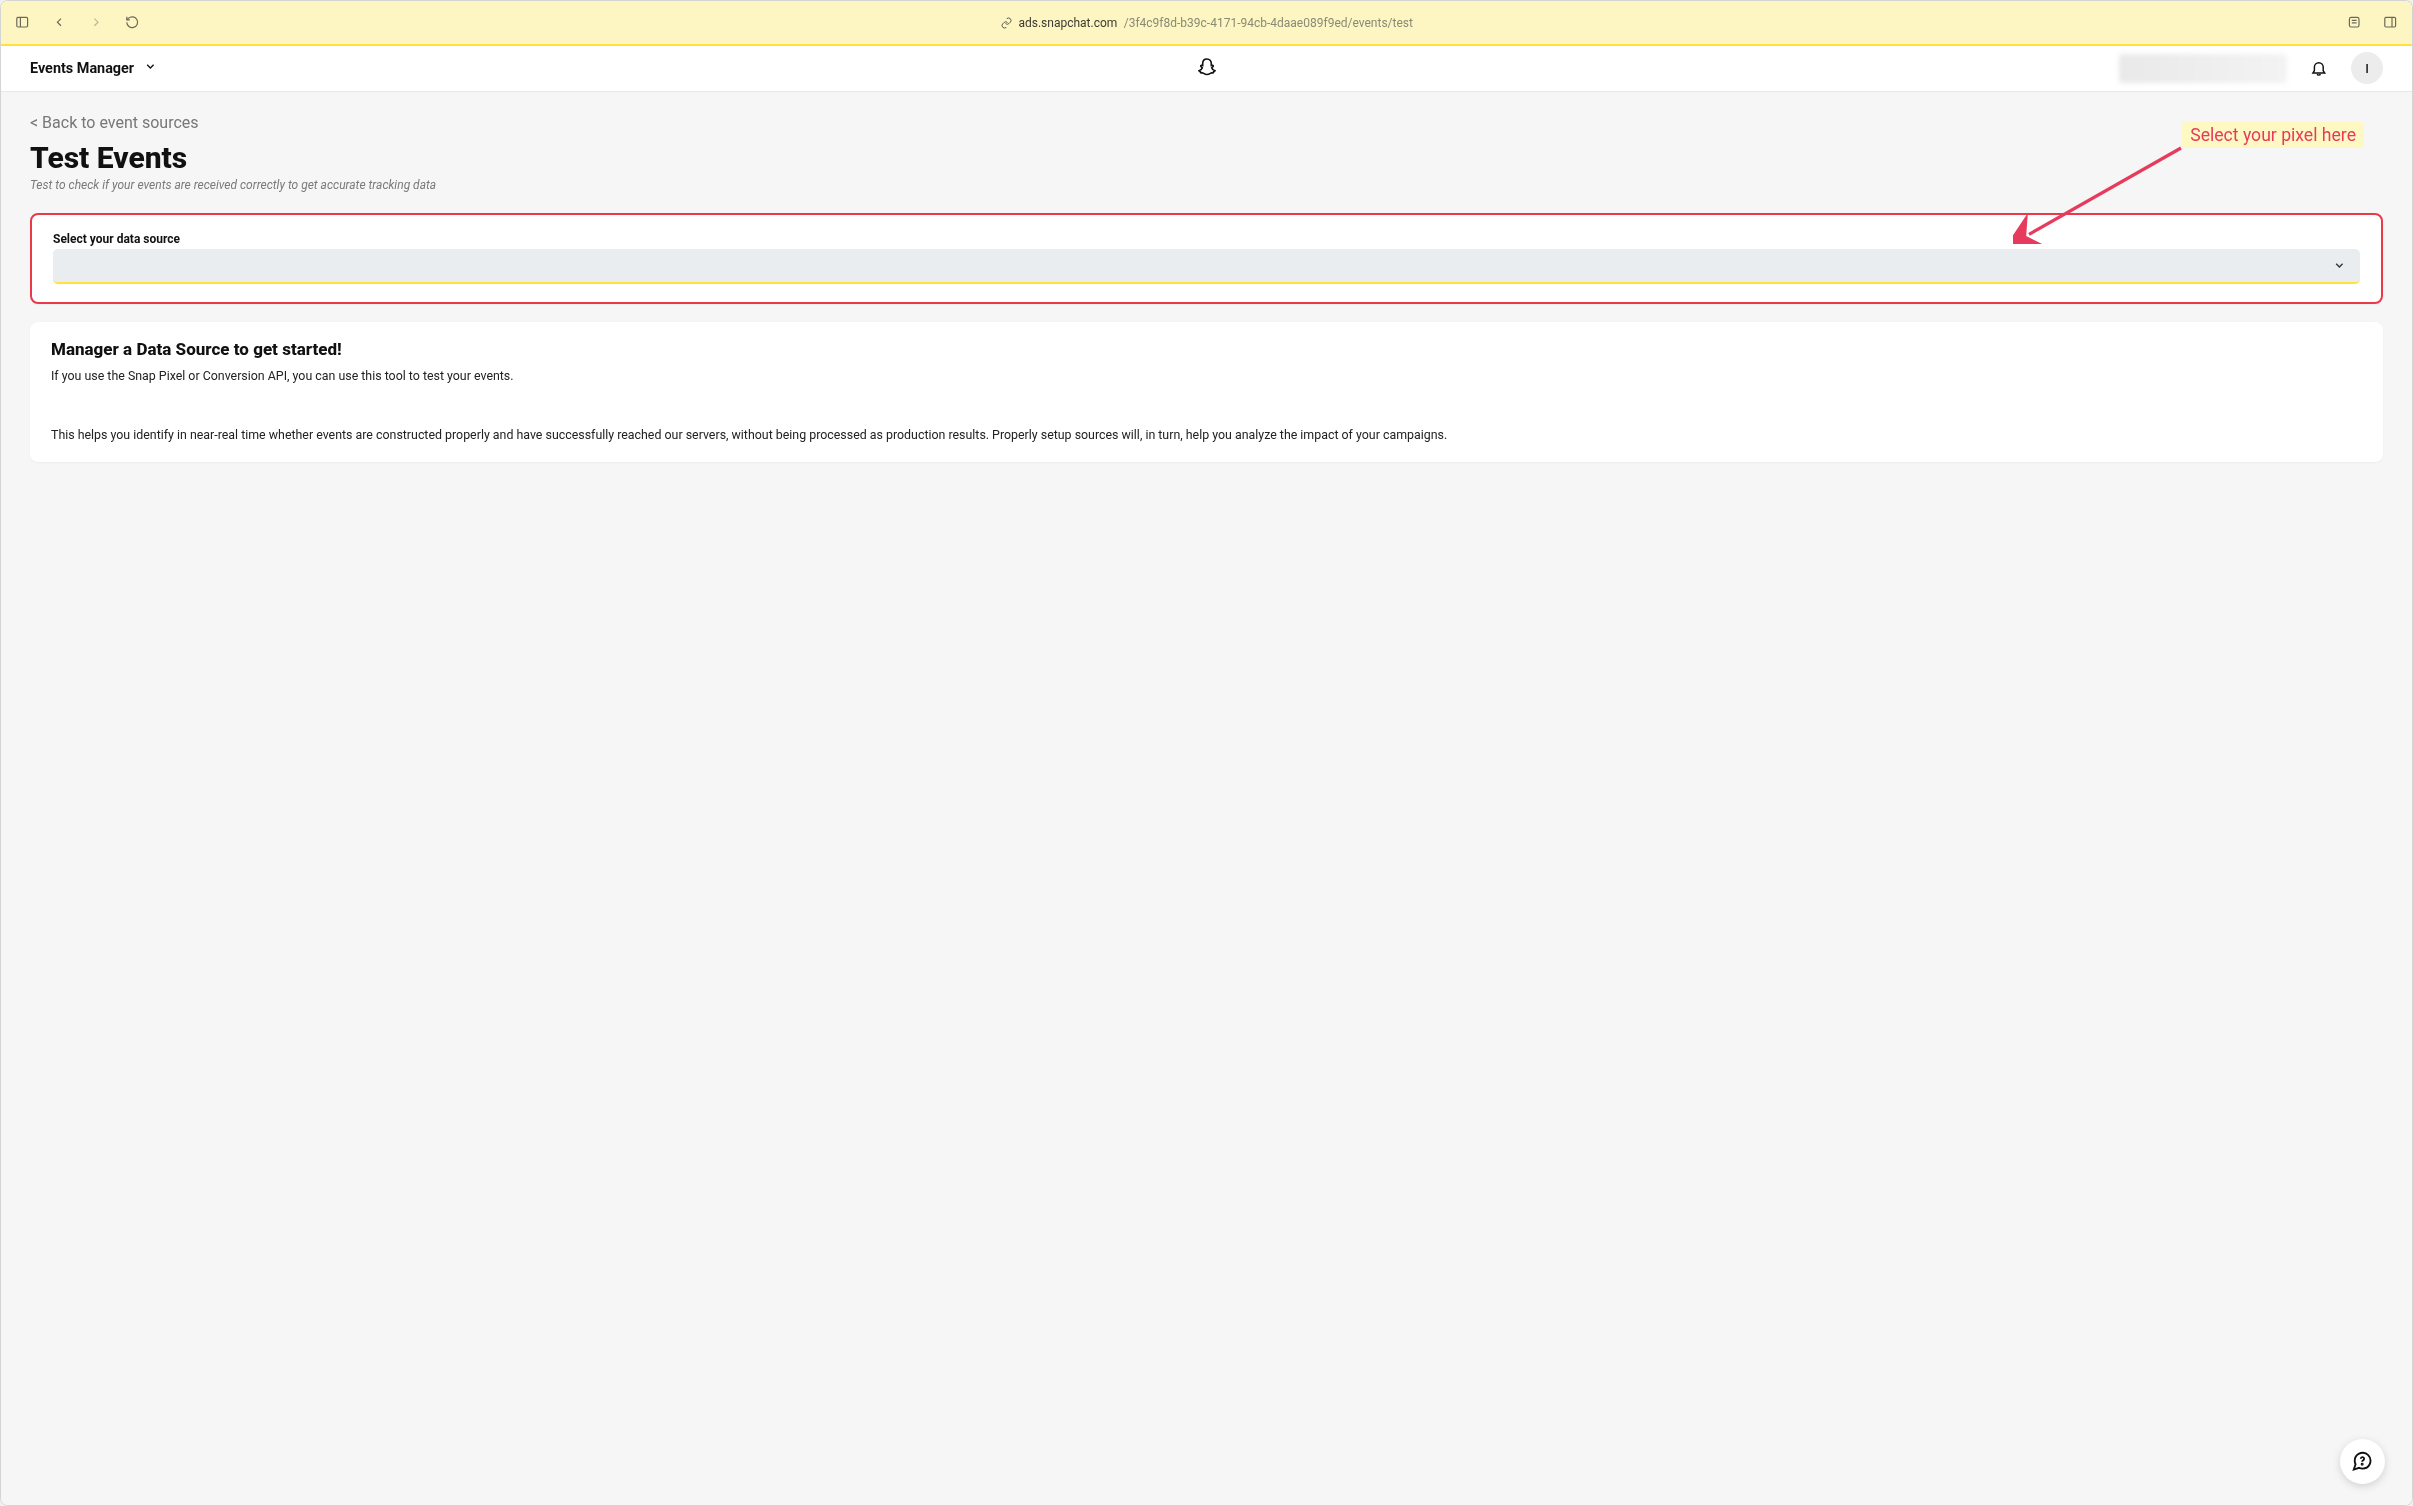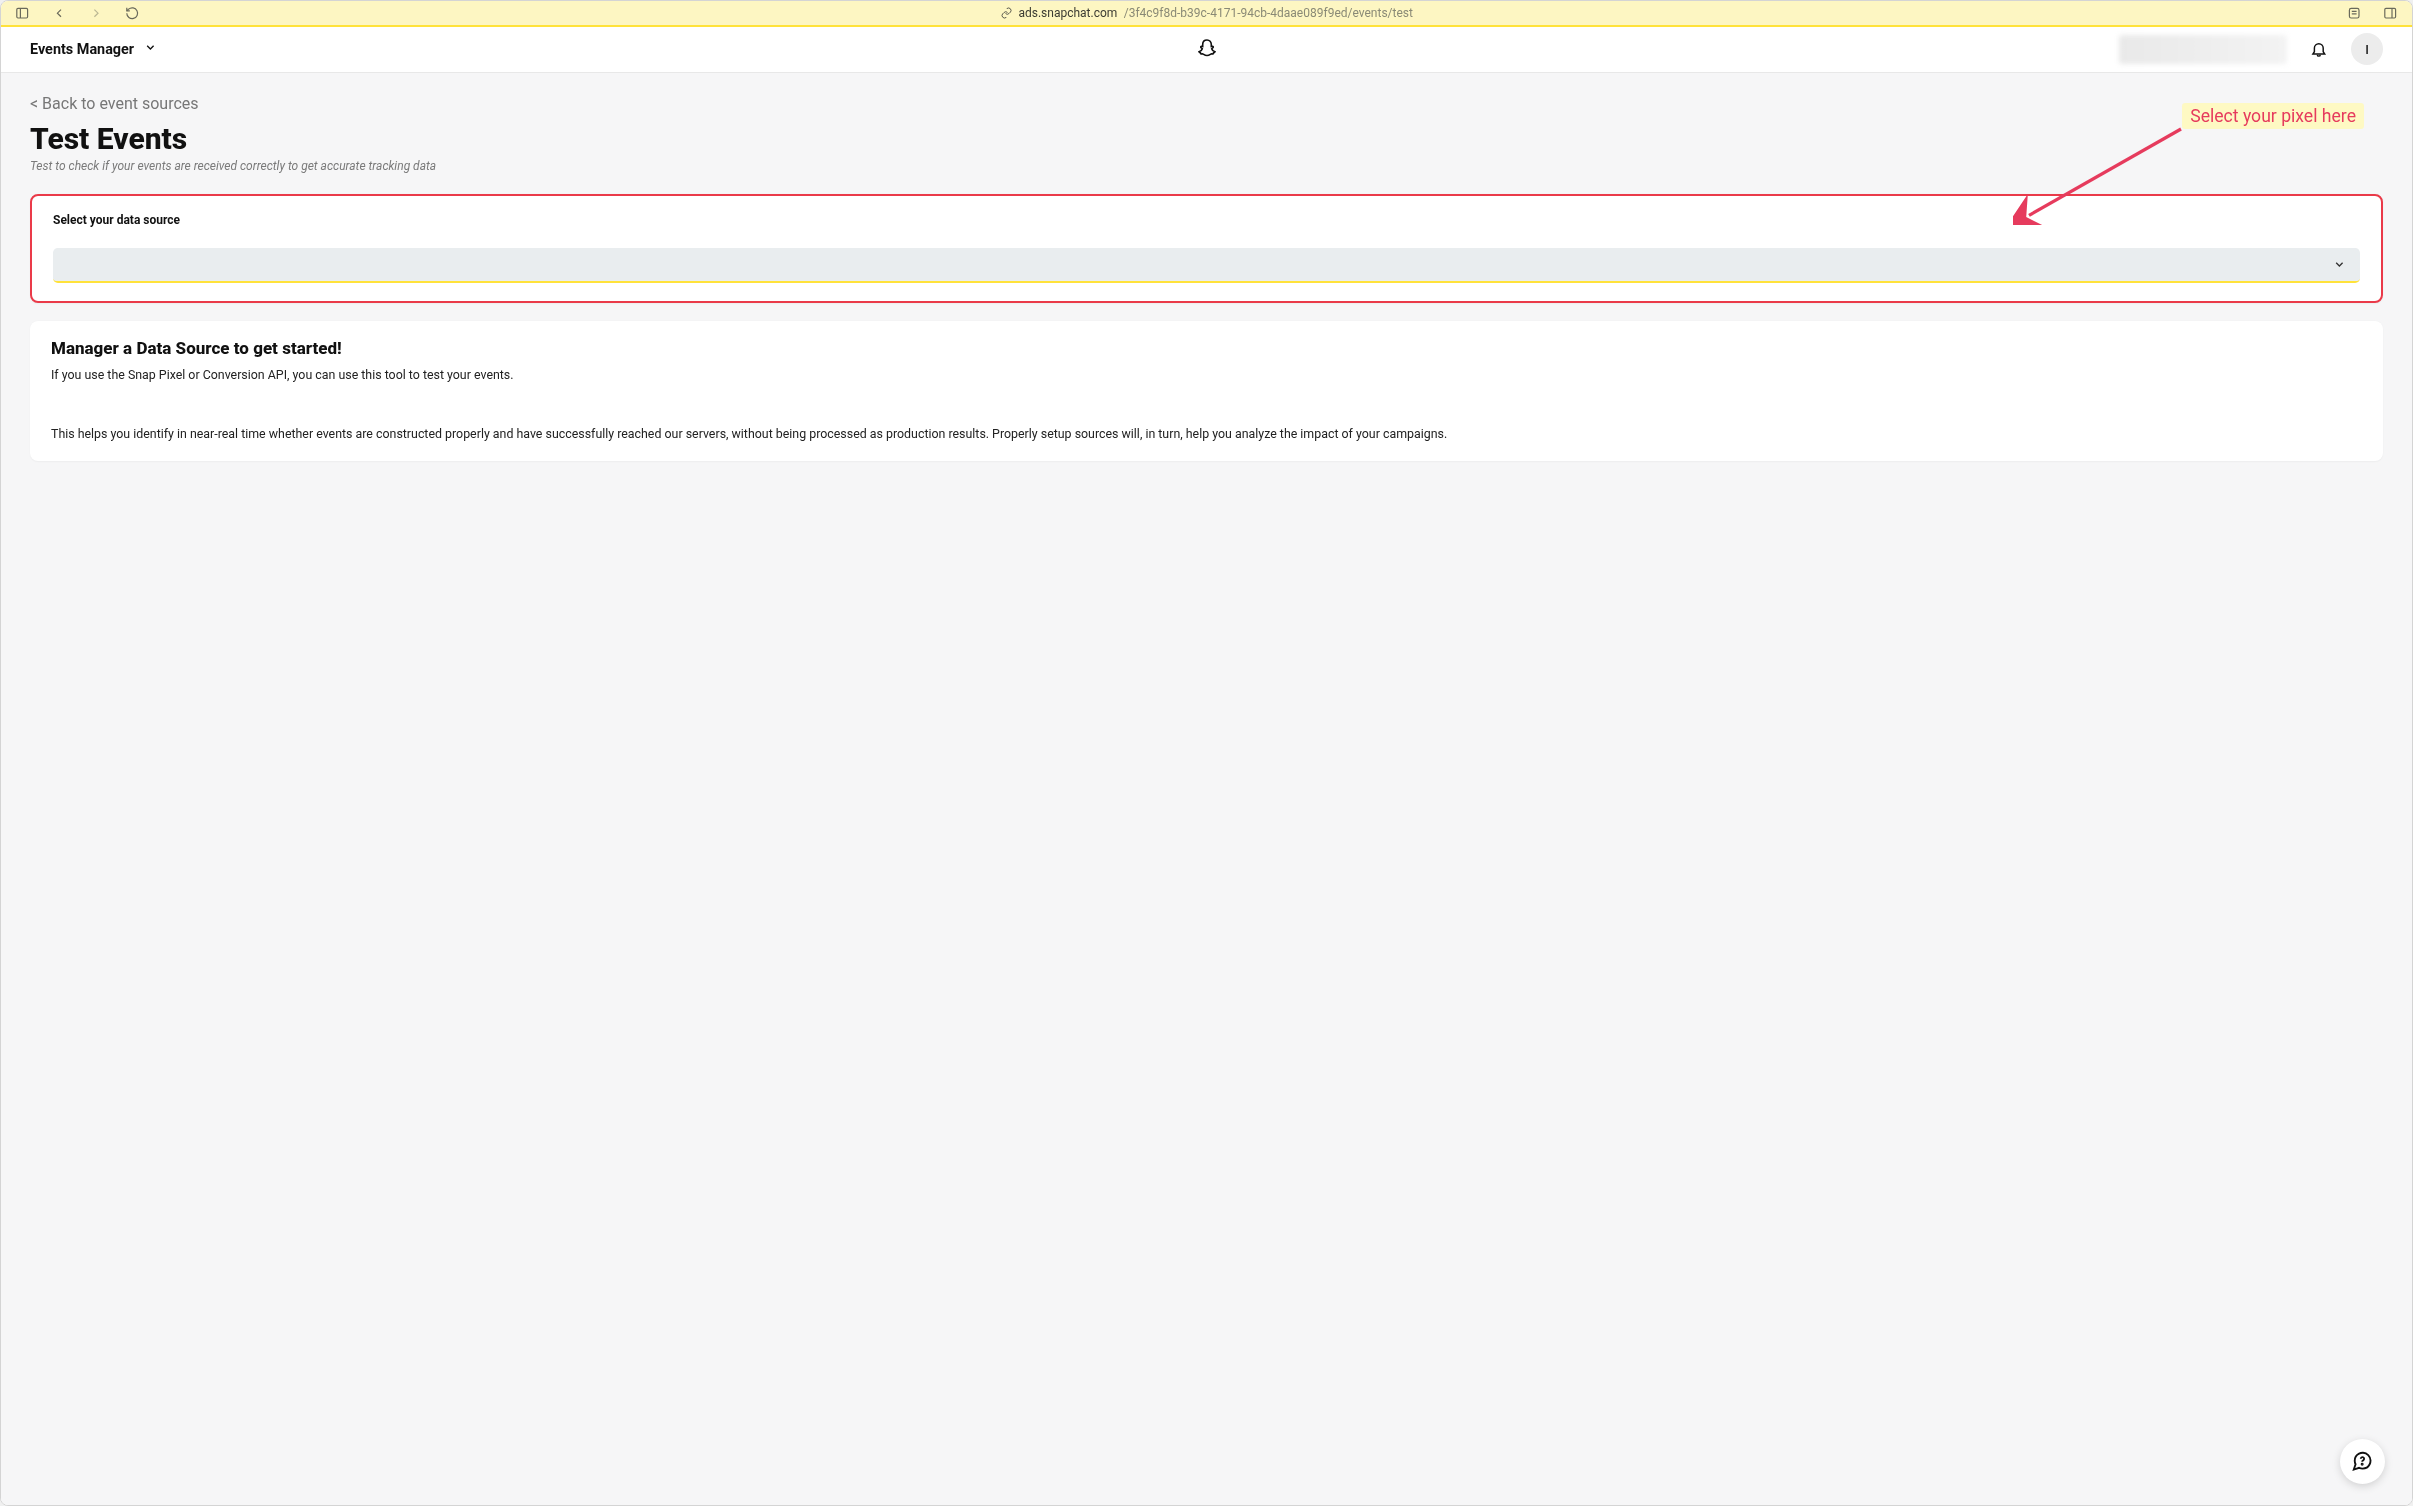--- a/index.html
+++ b/index.html
@@ -14,21 +14,21 @@
     border: 0.8px solid #d4d4d4;
     border-radius: 8px;
     display: flex;
     flex-direction: column;
     overflow: hidden;
     position: relative;
   }
 
   
   .browser-bar {
-    height: 24px;
+    height: 43px;
     background: #fdf6c2;
     display: flex;
     align-items: center;
     padding: 0 14.4px;
     gap: 36px;
     color: #6b6b60;
     font-size: 12px;
     position: relative;
   }
   .browser-bar .left-cluster,
@@ -112,21 +112,21 @@
 
   
   .card {
     background: #fff;
     border-radius: 8px;
     padding: 17.6px 21px;
     margin-bottom: 17.6px;
     box-shadow: 0 0.8px 1.6px rgba(0,0,0,.04);
   }
   .highlight-card { border: 2.4px solid #ea3a49; }
-  .field-label { font-weight: 700; font-size: 12px; color: #111; margin-bottom: 21px; }
+  .field-label { font-weight: 700; font-size: 12px; color: #111; margin-bottom: 3px; }
   .select-box {
     height: 35px;
     background: #e9edef;
     border-radius: 4.8px;
     display: flex;
     align-items: center;
     justify-content: flex-end;
     padding: 0 14.4px;
     color: #333;
     border-bottom: 2.4px solid #ffe23a;

